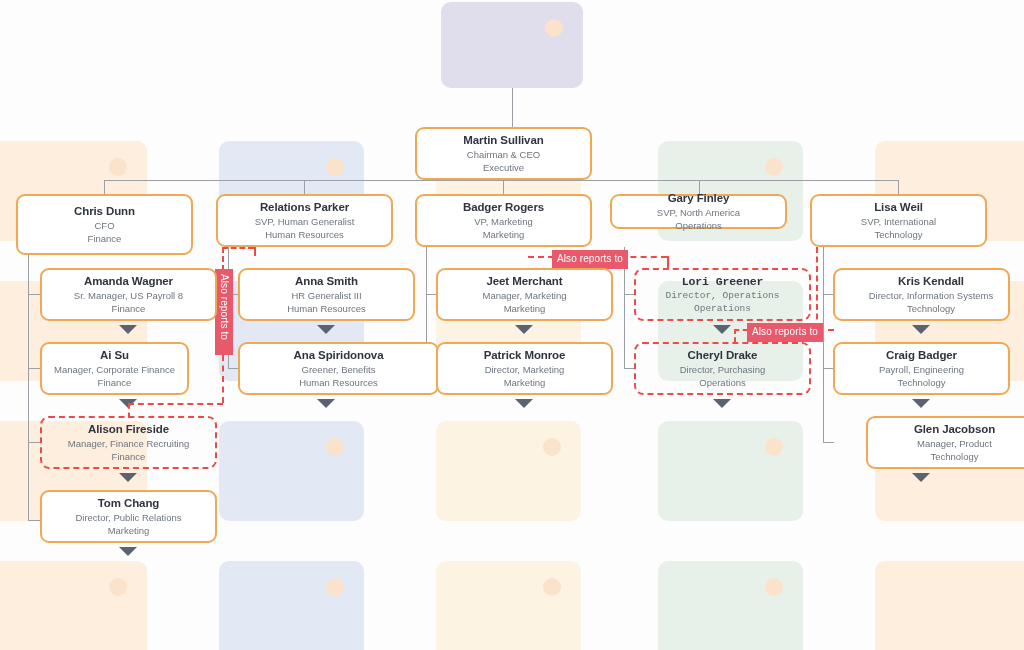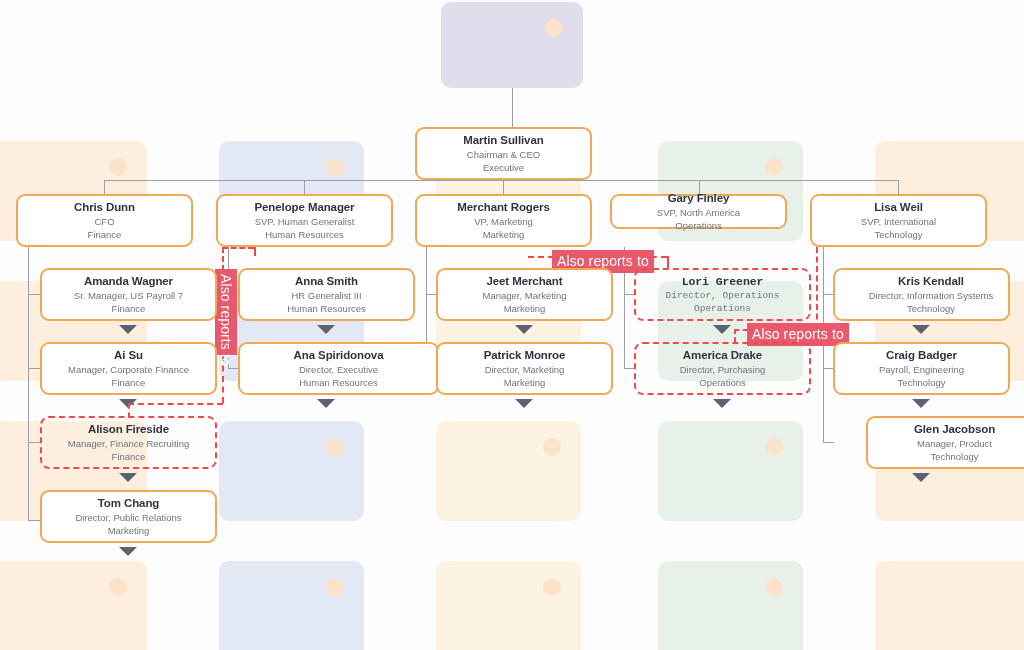--- a/index.html
+++ b/index.html
@@ -27,21 +27,21 @@
 
   
   .dline { position: absolute; }
   .dline.h { border-top: 2px dashed #ef4a4a; height: 0; }
   .dline.v { border-left: 2px dashed #ef4a4a; width: 0; }
 
   .reportsto {
     position: absolute;
     background: #e8596b;
     color: #ffffff;
-    font-size: 14px;
+    font-size: 10px;
     line-height: 1;
     padding: 4px 5px 5px 5px;
     border-radius: 0;
     white-space: nowrap;
     letter-spacing: .1px;
   }
   .reportsto.vert {
     writing-mode: vertical-rl;
     padding: 5px 4px 5px 4px;
   }
@@ -188,48 +188,48 @@
       <div class="reportsto vert" style="left: 215px; top: 269px; height: 86px;">Also reports to</div>
       <div class="reportsto" style="left: 552px; top: 250px;">Also reports to</div>
       <div class="reportsto" style="left: 747px; top: 323px;">Also reports to</div>
     </div>
   <div id="node-layer">
       <div class="node" style="left: 415px; top: 127px; width: 177px; height: 53px;">
         <div class="nm">Martin Sullivan</div>
         <div class="ti">Chairman &amp; CEO</div>
         <div class="dp">Executive</div>
       </div>
-      <div class="node" style="left: 16px; top: 194px; width: 177px; height: 53px;">
+      <div class="node" style="left: 16px; top: 194px; width: 177px; height: 61px;">
         <div class="nm">Chris Dunn</div>
         <div class="ti">CFO</div>
         <div class="dp">Finance</div>
       </div>
       <div class="node" style="left: 216px; top: 194px; width: 177px; height: 53px;">
-        <div class="nm">Penelope Manager</div>
+        <div class="nm">Relations Parker</div>
         <div class="ti">SVP, Human Generalist</div>
         <div class="dp">Human Resources</div>
       </div>
       <div class="node" style="left: 415px; top: 194px; width: 177px; height: 53px;">
-        <div class="nm">Merchant Rogers</div>
+        <div class="nm">Badger Rogers</div>
         <div class="ti">VP, Marketing</div>
         <div class="dp">Marketing</div>
       </div>
       <div class="node" style="left: 610px; top: 194px; width: 177px; height: 35px;">
         <div class="nm">Gary Finley</div>
         <div class="ti">SVP, North America</div>
         <div class="dp">Operations</div>
       </div>
       <div class="node" style="left: 810px; top: 194px; width: 177px; height: 53px;">
         <div class="nm">Lisa Weil</div>
         <div class="ti">SVP, International</div>
         <div class="dp">Technology</div>
       </div>
       <div class="node" style="left: 40px; top: 268px; width: 177px; height: 53px;">
         <div class="nm">Amanda Wagner</div>
-        <div class="ti">Sr. Manager, US Payroll 7</div>
+        <div class="ti">Sr. Manager, US Payroll 8</div>
         <div class="dp">Finance</div>
       </div>
       <div class="node" style="left: 238px; top: 268px; width: 177px; height: 53px;">
         <div class="nm">Anna Smith</div>
         <div class="ti">HR Generalist III</div>
         <div class="dp">Human Resources</div>
       </div>
       <div class="node" style="left: 436px; top: 268px; width: 177px; height: 53px;">
         <div class="nm">Jeet Merchant</div>
         <div class="ti">Manager, Marketing</div>
@@ -238,37 +238,37 @@
       <div class="node dashed" style="left: 634px; top: 268px; width: 177px; height: 53px; font-family: Liberation Mono, monospace;">
         <div class="nm">Lori Greener</div>
         <div class="ti">Director, Operations</div>
         <div class="dp">Operations</div>
       </div>
       <div class="node" style="left: 833px; top: 268px; width: 177px; height: 53px; padding-left: 25px;">
         <div class="nm">Kris Kendall</div>
         <div class="ti">Director, Information Systems</div>
         <div class="dp">Technology</div>
       </div>
-      <div class="node" style="left: 40px; top: 342px; width: 177px; height: 53px;">
+      <div class="node" style="left: 40px; top: 342px; width: 149px; height: 53px;">
         <div class="nm">Ai Su</div>
         <div class="ti">Manager, Corporate Finance</div>
         <div class="dp">Finance</div>
       </div>
       <div class="node" style="left: 238px; top: 342px; width: 201px; height: 53px;">
         <div class="nm">Ana Spiridonova</div>
-        <div class="ti">Director, Executive</div>
+        <div class="ti">Greener, Benefits</div>
         <div class="dp">Human Resources</div>
       </div>
       <div class="node" style="left: 436px; top: 342px; width: 177px; height: 53px;">
         <div class="nm">Patrick Monroe</div>
         <div class="ti">Director, Marketing</div>
         <div class="dp">Marketing</div>
       </div>
       <div class="node dashed" style="left: 634px; top: 342px; width: 177px; height: 53px;">
-        <div class="nm">America Drake</div>
+        <div class="nm">Cheryl Drake</div>
         <div class="ti">Director, Purchasing</div>
         <div class="dp">Operations</div>
       </div>
       <div class="node" style="left: 833px; top: 342px; width: 177px; height: 53px;">
         <div class="nm">Craig Badger</div>
         <div class="ti">Payroll, Engineering</div>
         <div class="dp">Technology</div>
       </div>
       <div class="node dashed" style="left: 40px; top: 416px; width: 177px; height: 53px;">
         <div class="nm">Alison Fireside</div>

